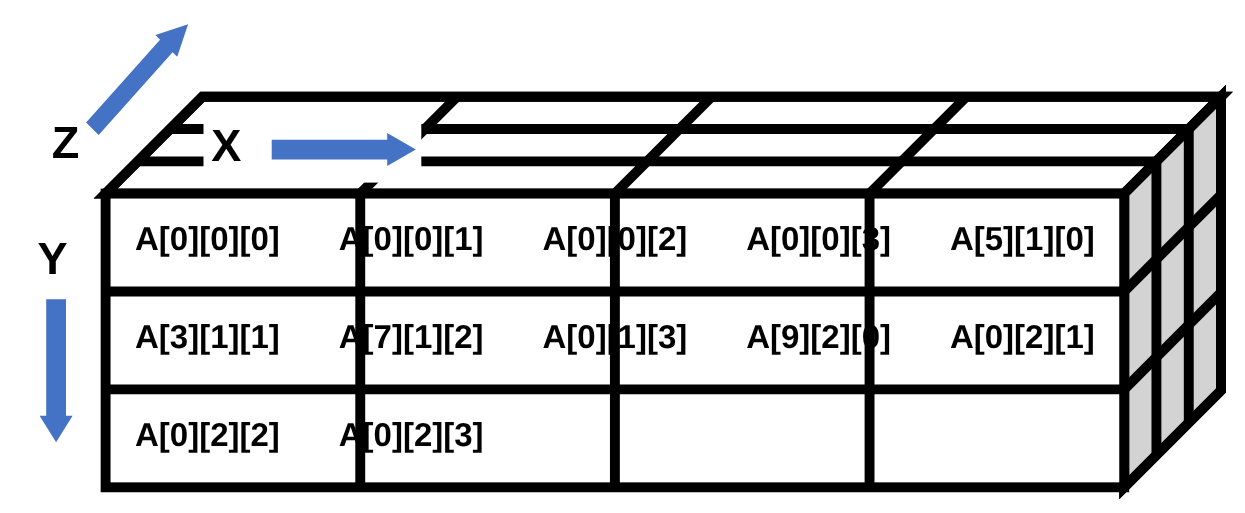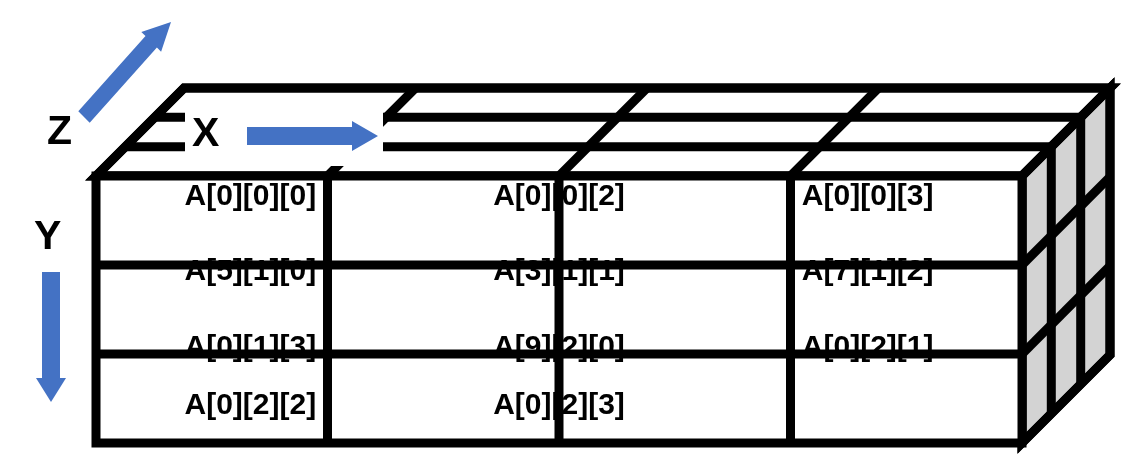--- a/index.html
+++ b/index.html
@@ -14,23 +14,23 @@
   .blk{stroke:#000;stroke-width:9;}
   .face-white{fill:var(--face-white,#ffffff);}
   .face-gray{fill:var(--side-face-gray,#d3d3d3);}
   .arrow{fill:var(--arrow-blue,#4472c4);stroke:none;}
   .axis-label{
     position:absolute;
     font-weight:700;font-size:41px;line-height:1;
     color:var(--line-black,#000000);
   }
   #front-grid{
-    position:absolute;left:96px;top:160px;width:926px;height:267px;
+    position:absolute;left:96px;top:176px;width:926px;height:267px;
     display:grid;
-    grid-template-columns:repeat(3,1fr);
+    grid-template-columns:repeat(5,1fr);
     grid-template-rows:repeat(3,1fr);
   }
   .cell{
     display:flex;align-items:center;justify-content:center;
     padding-bottom:6px;
     font-weight:700;font-size:30px;
     color:var(--line-black,#000000);
     white-space:nowrap;
   }
 </style>
@@ -89,20 +89,21 @@
     <polygon class="arrow" points="247,127 352,127 352,121 378,136 352,151 352,145 247,145"></polygon>
     <polygon class="arrow" points="42,272 60,272 60,378 66,378 51,402 36,378 42,378"></polygon>
   </svg>
 
   <div class="axis-label" style="left:47px;top:110px;">Z</div>
   <div class="axis-label" style="left:192px;top:112px;">X</div>
   <div class="axis-label" style="left:34px;top:215px;">Y</div>
 
   <div id="front-grid">
     <div class="cell">A[0][0][0]</div>
+    <div class="cell">A[0][0][1]</div>
     <div class="cell">A[0][0][2]</div>
     <div class="cell">A[0][0][3]</div>
     <div class="cell">A[5][1][0]</div>
     <div class="cell">A[3][1][1]</div>
     <div class="cell">A[7][1][2]</div>
     <div class="cell">A[0][1][3]</div>
     <div class="cell">A[9][2][0]</div>
     <div class="cell">A[0][2][1]</div>
     <div class="cell">A[0][2][2]</div>
     <div class="cell">A[0][2][3]</div>

